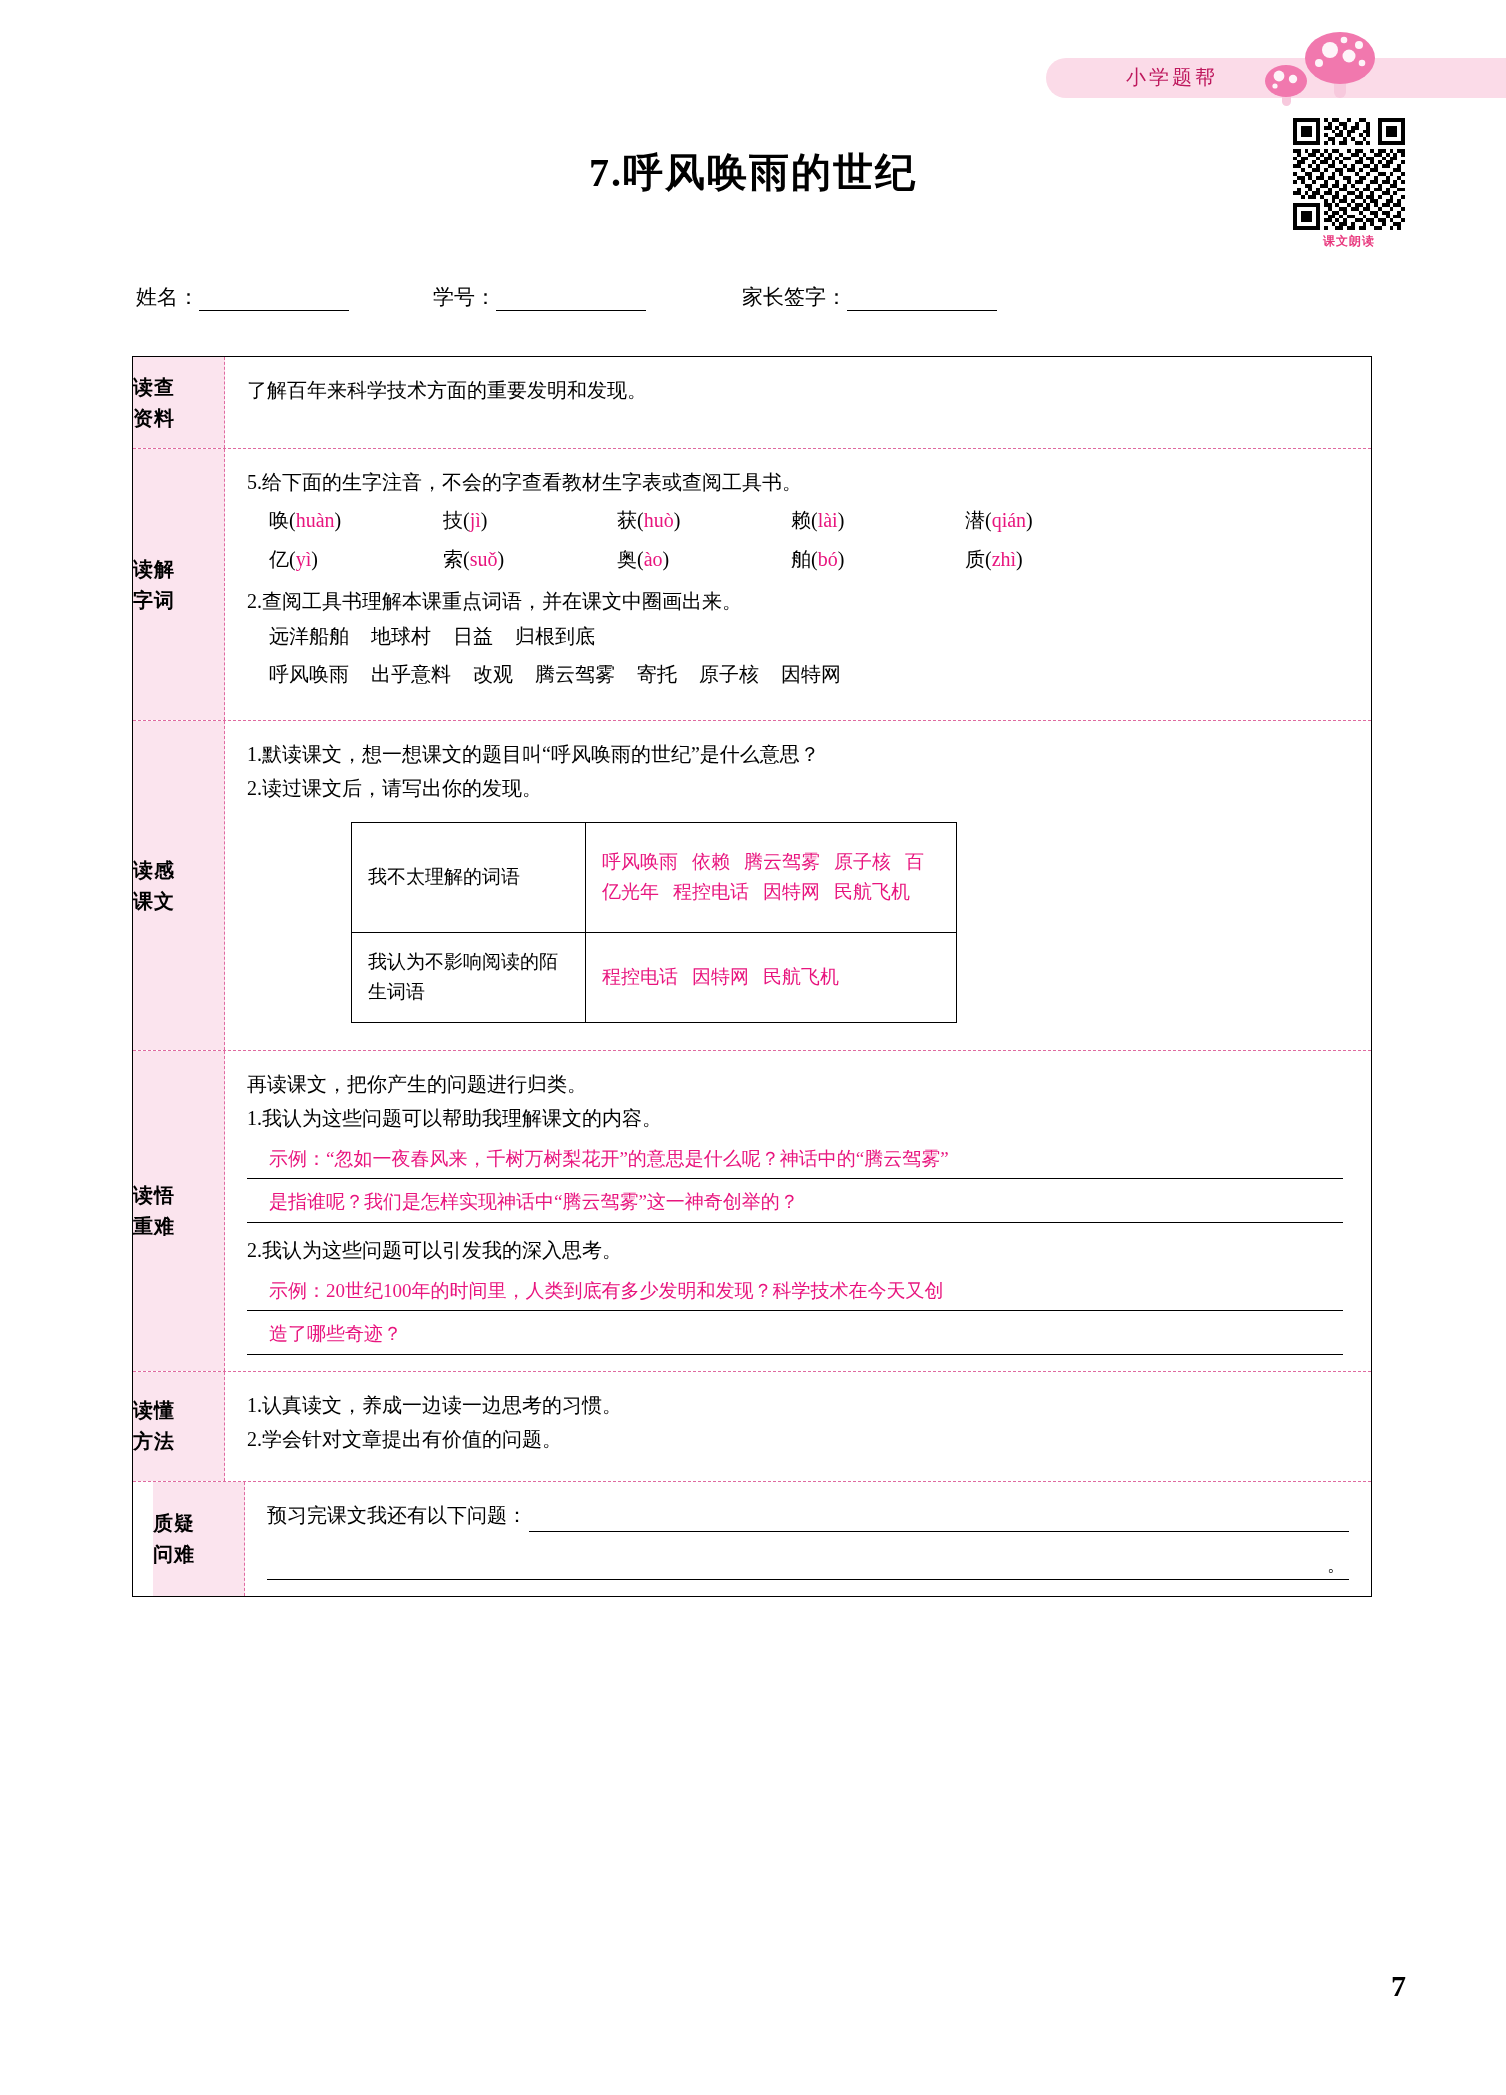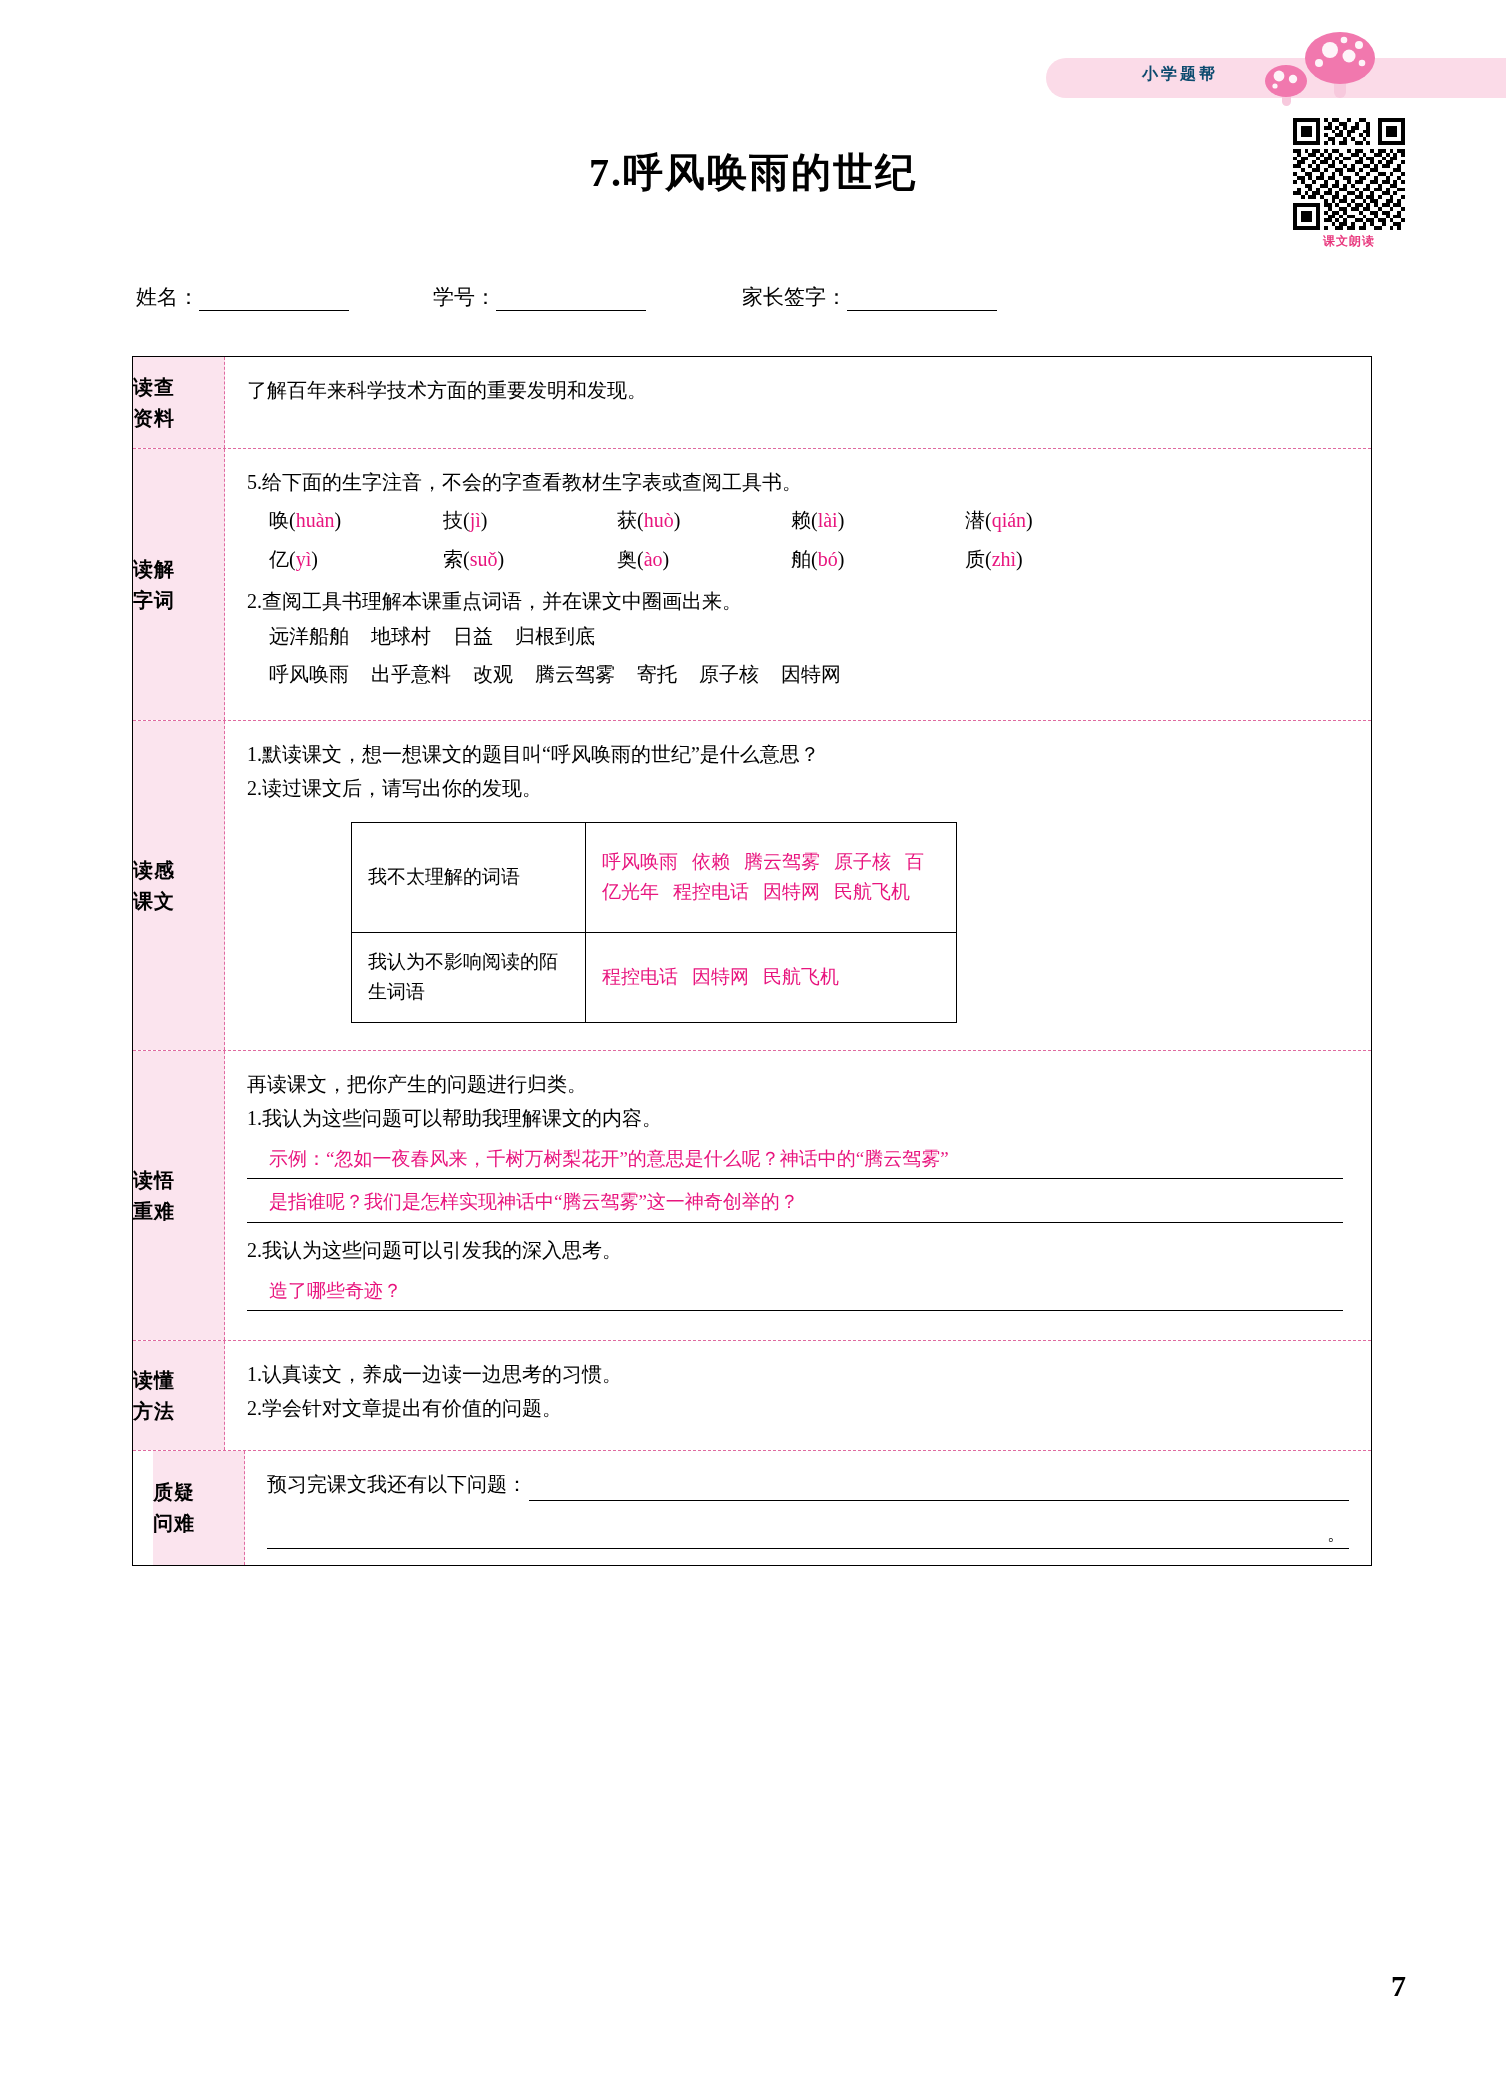--- a/index.html
+++ b/index.html
@@ -27,24 +27,24 @@
     top: 0;
     height: 40px;
     width: 460px;
     background: #fbdbe8;
     border-radius: 20px 0 0 20px;
   }
   .banner-label {
     position: absolute;
     right: 288px;
     top: 6px;
-    font-size: 16px;
-    font-weight: bold;
+    font-size: 20px;
+    font-weight: normal;
     letter-spacing: 3px;
-    color: #0c4a6e;
+    color: #be185d;
     font-family: "Liberation Sans", sans-serif;
     white-space: nowrap;
   }
   .mushroom-big {
     position: absolute;
     right: 130px;
     top: -28px;
     width: 72px;
     height: 68px;
   }
@@ -605,20 +605,21 @@
     <div class="row-label">
       <span>读悟</span>
       <span>重难</span>
     </div>
     <div class="row-body">
       <div class="line">再读课文，把你产生的问题进行归类。</div>
       <div class="line">1.我认为这些问题可以帮助我理解课文的内容。</div>
       <div class="ex-line">示例：“忽如一夜春风来，千树万树梨花开”的意思是什么呢？神话中的“腾云驾雾”</div>
       <div class="ex-line">是指谁呢？我们是怎样实现神话中“腾云驾雾”这一神奇创举的？</div>
       <div class="line" style="margin-top:10px">2.我认为这些问题可以引发我的深入思考。</div>
+      <div class="ex-line">示例：20世纪100年的时间里，人类到底有多少发明和发现？科学技术在今天又创</div>
       <div class="ex-line">造了哪些奇迹？</div>
     </div>
   </div>
 
   <div class="row r-fangfa">
     <div class="row-label">
       <span>读懂</span>
       <span>方法</span>
     </div>
     <div class="row-body">

